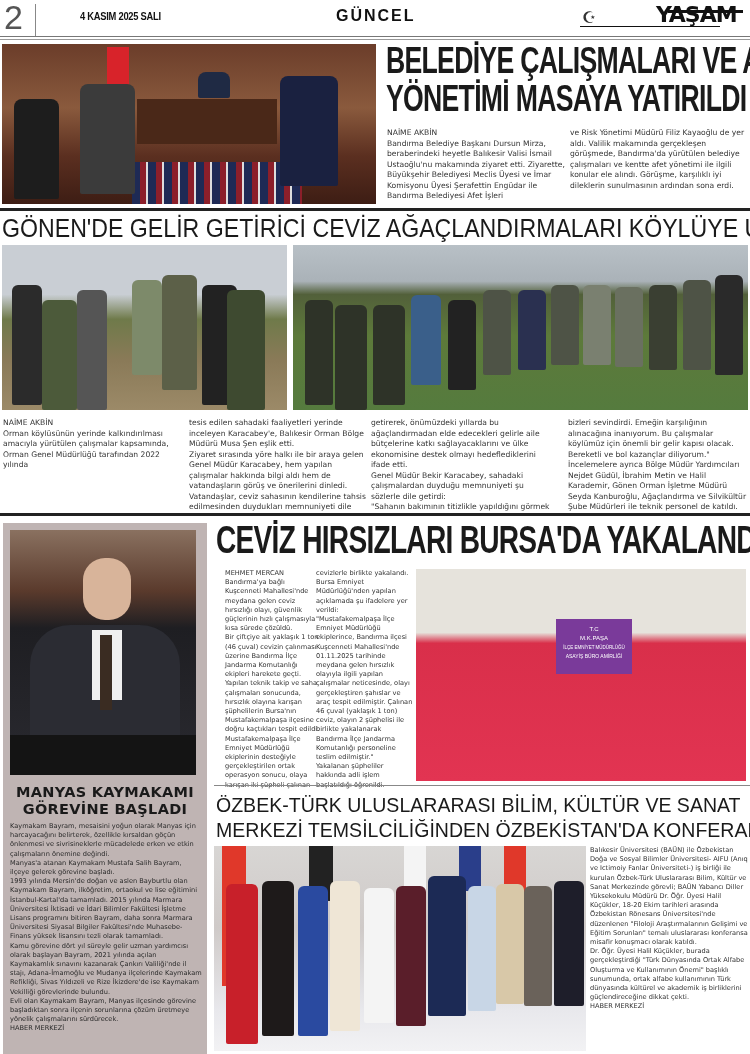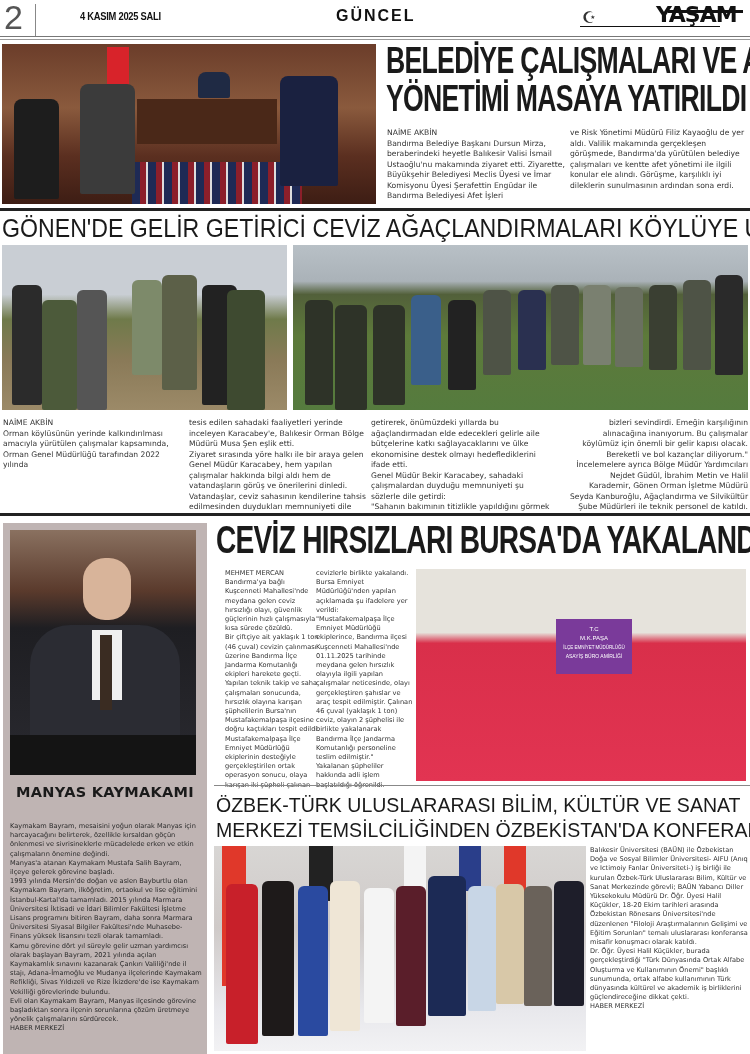--- a/index.html
+++ b/index.html
@@ -131,36 +131,37 @@
 <div class="abs body" style="left:189px; top:418px; width:180px;">
   <p>tesis edilen sahadaki faaliyetleri yerinde inceleyen Karacabey'e, Balıkesir Orman Bölge Müdürü Musa Şen eşlik etti.</p>
   <p>Ziyaret sırasında yöre halkı ile bir araya gelen Genel Müdür Karacabey, hem yapılan çalışmalar hakkında bilgi aldı hem de vatandaşların görüş ve önerilerini dinledi.</p>
   <p>Vatandaşlar, ceviz sahasının kendilerine tahsis edilmesinden duydukları memnuniyeti dile</p>
 </div>
 <div class="abs body" style="left:371px; top:418px; width:180px;">
   <p>getirerek, önümüzdeki yıllarda bu ağaçlandırmadan elde edecekleri gelirle aile bütçelerine katkı sağlayacaklarını ve ülke ekonomisine destek olmayı hedeflediklerini ifade etti.</p>
   <p>Genel Müdür Bekir Karacabey, sahadaki çalışmalardan duyduğu memnuniyeti şu sözlerle dile getirdi:</p>
   <p>"Sahanın bakımının titizlikle yapıldığını görmek</p>
 </div>
-<div class="abs body" style="left:568px; top:418px; width:180px;text-align:right;">
+<div class="abs body" style="left:568px; top:418px; width:180px;">
   <p>bizleri sevindirdi. Emeğin karşılığının alınacağına inanıyorum. Bu çalışmalar köylümüz için önemli bir gelir kapısı olacak. Bereketli ve bol kazançlar diliyorum."</p>
   <p>İncelemelere ayrıca Bölge Müdür Yardımcıları Nejdet Güdül, İbrahim Metin ve Halil Karademir, Gönen Orman İşletme Müdürü Seyda Kanburoğlu, Ağaçlandırma ve Silvikültür Şube Müdürleri ile teknik personel de katıldı.</p>
 </div>
 <div class="abs rule-thick" style="left:0; top:513px; width:750px;"></div>
 
 <div class="abs sidebox"></div>
 <div class="abs photo photo-portrait" style="left:10px; top:530px; width:186px; height:245px;">
   <div style="position:absolute; left:73px; top:28px; width:48px; height:62px; border-radius:22px; background:#d8b49a;"></div>
   <div style="position:absolute; left:20px; top:95px; width:150px; height:150px; border-radius:40px 40px 0 0; background:#2b2c33;"></div>
   <div style="position:absolute; left:82px; top:100px; width:30px; height:70px; background:#f0f0f0;"></div>
   <div style="position:absolute; left:90px; top:105px; width:12px; height:75px; background:#3a2c22;"></div>
   <div style="position:absolute; left:0; top:205px; width:186px; height:40px; background:#141414;"></div>
 </div>
 <div class="abs side-hl">
   <div>MANYAS KAYMAKAMI</div>
+  <div>GÖREVİNE BAŞLADI</div>
 </div>
 <div class="abs body small" style="left:10px; top:822px; width:192px; color:#2a2a2a;">
   <p>Kaymakam Bayram, mesaisini yoğun olarak Manyas için harcayacağını belirterek, özellikle kırsaldan göçün önlenmesi ve sivrisineklerle mücadelede erken ve etkin çalışmaların önemine değindi.</p>
   <p>Manyas'a atanan Kaymakam Mustafa Salih Bayram, ilçeye gelerek görevine başladı.</p>
   <p>1993 yılında Mersin'de doğan ve aslen Bayburtlu olan Kaymakam Bayram, ilköğretim, ortaokul ve lise eğitimini İstanbul-Kartal'da tamamladı. 2015 yılında Marmara Üniversitesi İktisadi ve İdari Bilimler Fakültesi İşletme Lisans programını bitiren Bayram, daha sonra Marmara Üniversitesi Siyasal Bilgiler Fakültesi'nde Muhasebe-Finans yüksek lisansını tezli olarak tamamladı.</p>
   <p>Kamu görevine dört yıl süreyle gelir uzman yardımcısı olarak başlayan Bayram, 2021 yılında açılan Kaymakamlık sınavını kazanarak Çankırı Valiliği'nde il stajı, Adana-İmamoğlu ve Mudanya ilçelerinde Kaymakam Refikliği, Sivas Yıldızeli ve Rize İkizdere'de ise Kaymakam Vekilliği görevlerinde bulundu.</p>
   <p>Evli olan Kaymakam Bayram, Manyas ilçesinde görevine başladıktan sonra ilçenin sorunlarına çözüm üretmeye yönelik çalışmalarını sürdürecek.</p>
   <p class="rt">HABER MERKEZİ</p>
 </div>
 

